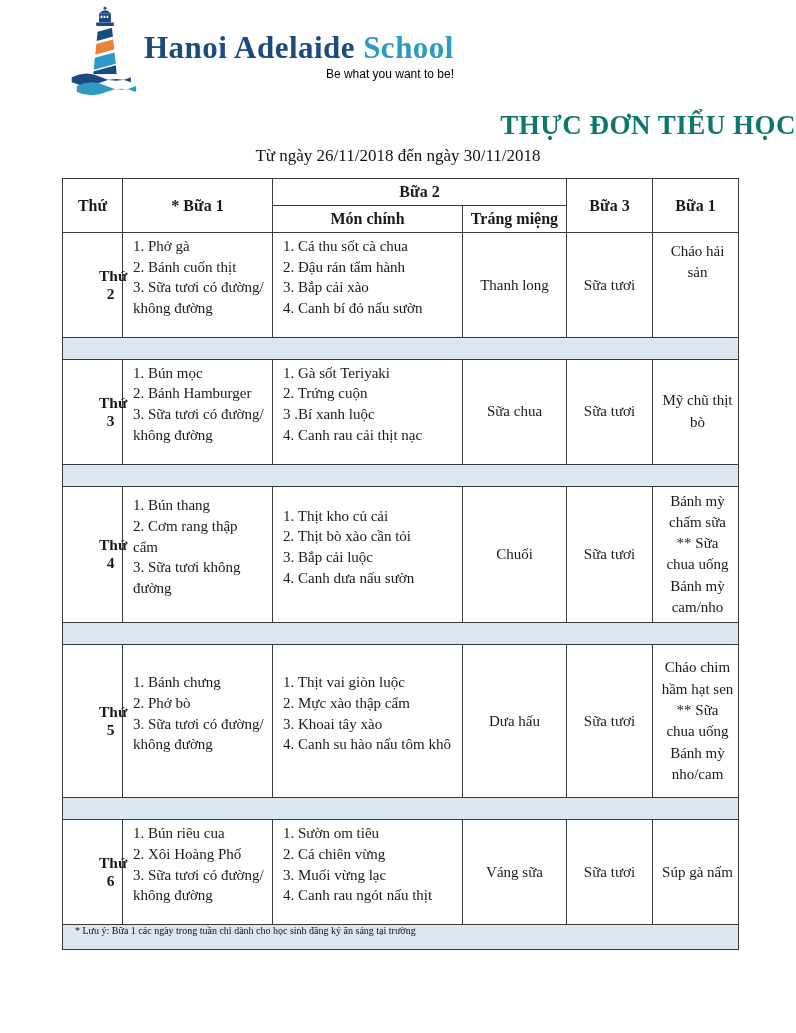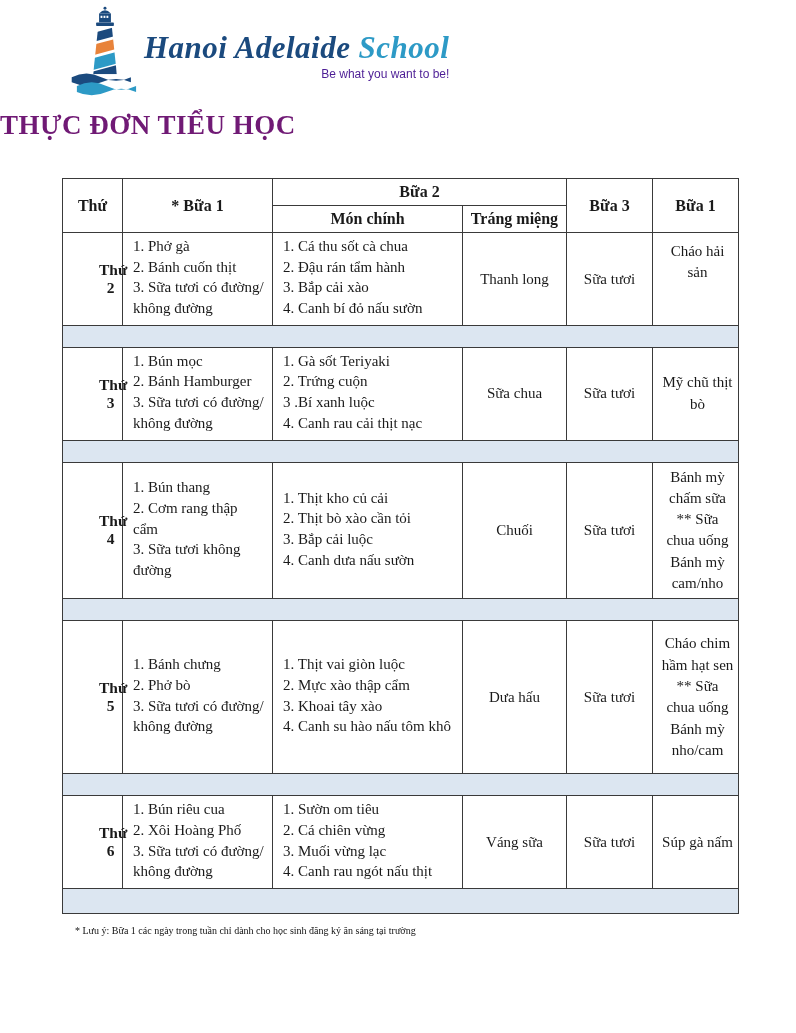--- a/index.html
+++ b/index.html
@@ -11,45 +11,45 @@
     background: #ffffff;
     font-family: "Liberation Serif", serif;
     color: #1a1a1a;
     overflow: hidden;
   }
 
   
   .logo { position: absolute; left: 68px; top: 6px; display: flex; align-items: flex-start; }
   .logo-icon { width: 74px; height: 92px; flex: 0 0 auto; }
   .logo-textblock { margin-left: 2px; margin-top: 24px; }
-  .logo-name { font-size: 31px; font-weight: 600; letter-spacing: 0.5px; white-space: nowrap; font-style: italic; }
+  .logo-name { font-size: 31px; font-weight: 600; letter-spacing: 0.5px; white-space: nowrap; }
   .logo-name .p1 { color: #1b4a7e; }
   .logo-name .p2 { color: #2d9ac6; margin-left: 8px; }
-  .logo-tagline { text-align: right; font-family: "Liberation Sans", sans-serif; font-size: 12px; color: #4c1d95; margin-top: 1px; }
-
-  
-  .doc-title { position: absolute; top: 110px; left: 0; width: 100%; text-align: left;
-               font-size: 27px; font-weight: bold; letter-spacing: 0.5px; color: #701a75; }
+  .logo-tagline { text-align: right; font-family: "Liberation Sans", sans-serif; font-size: 12px; color: #000000; margin-top: 1px; }
+
+  
+  .doc-title { position: absolute; top: 110px; left: 0; width: 100%; text-align: right;
+               font-size: 27px; font-weight: bold; letter-spacing: 0.5px; color: #0f766e; }
   .doc-date  { position: absolute; top: 146px; left: 0; width: 100%; text-align: center;
                font-size: 17px; color: #111; }
 
   
   table.menu { position: absolute; left: 62px; top: 178px; border-collapse: collapse; table-layout: fixed; width: 676px; }
   .menu th, .menu td { border: 1px solid #3a3a3a; }
   .menu th { font-size: 16px; font-weight: bold; text-align: center; vertical-align: middle; height: 27px; }
   .menu td { font-size: 15px; vertical-align: middle; padding-left: 36px; }
   .col-day   { width: 60px; }
   .col-meal1 { width: 150px; }
   .col-main  { width: 190px; }
   .col-des   { width: 104px; }
   .col-m3    { width: 86px; }
   .col-m4    { width: 86px; }
 
   td.c-day  { text-align: center; font-weight: bold; font-size: 15.5px; }
-  td.c-list { text-align: left; padding: 3px 6px 6px 10px; white-space: pre-line; line-height: 1.38; }
+  td.c-list { text-align: left; padding: 3px 6px 18px 10px; white-space: pre-line; line-height: 1.38; }
   td.c-ctr  { text-align: center; padding: 2px 4px; white-space: pre-line; line-height: 1.38; }
   td.c-m4   { text-align: center; padding: 4px 4px 4px 8px; white-space: pre-line; line-height: 1.42; }
   tr.r0 td.c-m4 { vertical-align: top; padding-top: 8px; }
   tr.r4 td.c-m4 { text-align: center; }
 
   tr.r0 { height: 83px; }
   tr.r1 { height: 83px; }
   tr.r2 { height: 128px; }
   tr.r3 { height: 153px; }
   tr.r4 { height: 93px; }
@@ -94,20 +94,21 @@
     </svg>
     <div class="logo-textblock">
       <div class="logo-name">
         <span class="p1">Hanoi Adelaide</span><span class="p2">School</span>
       </div>
       <div class="logo-tagline">Be what you want to be!</div>
     </div>
   </div>
 
   <div class="doc-title">THỰC ĐƠN TIỂU HỌC</div>
+  <div class="doc-date">Từ ngày 26/11/2018 đến ngày 30/11/2018</div>
 
   <table class="menu">
     <colgroup>
       <col class="col-day">
         <col class="col-meal1">
         <col class="col-main">
       <col class="col-des">
         <col class="col-m3">
         <col class="col-m4">
     </colgroup>

